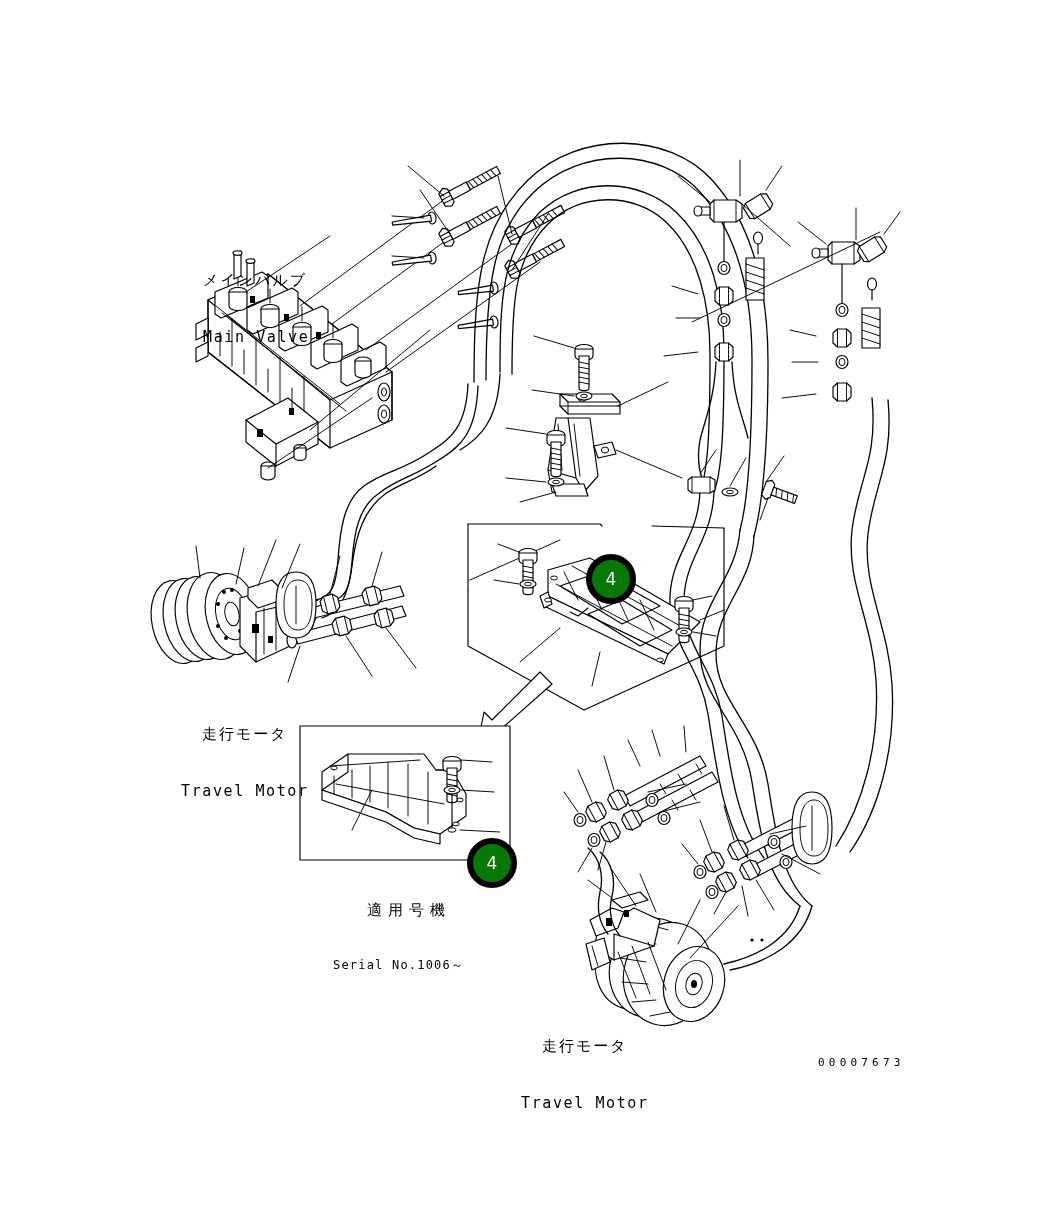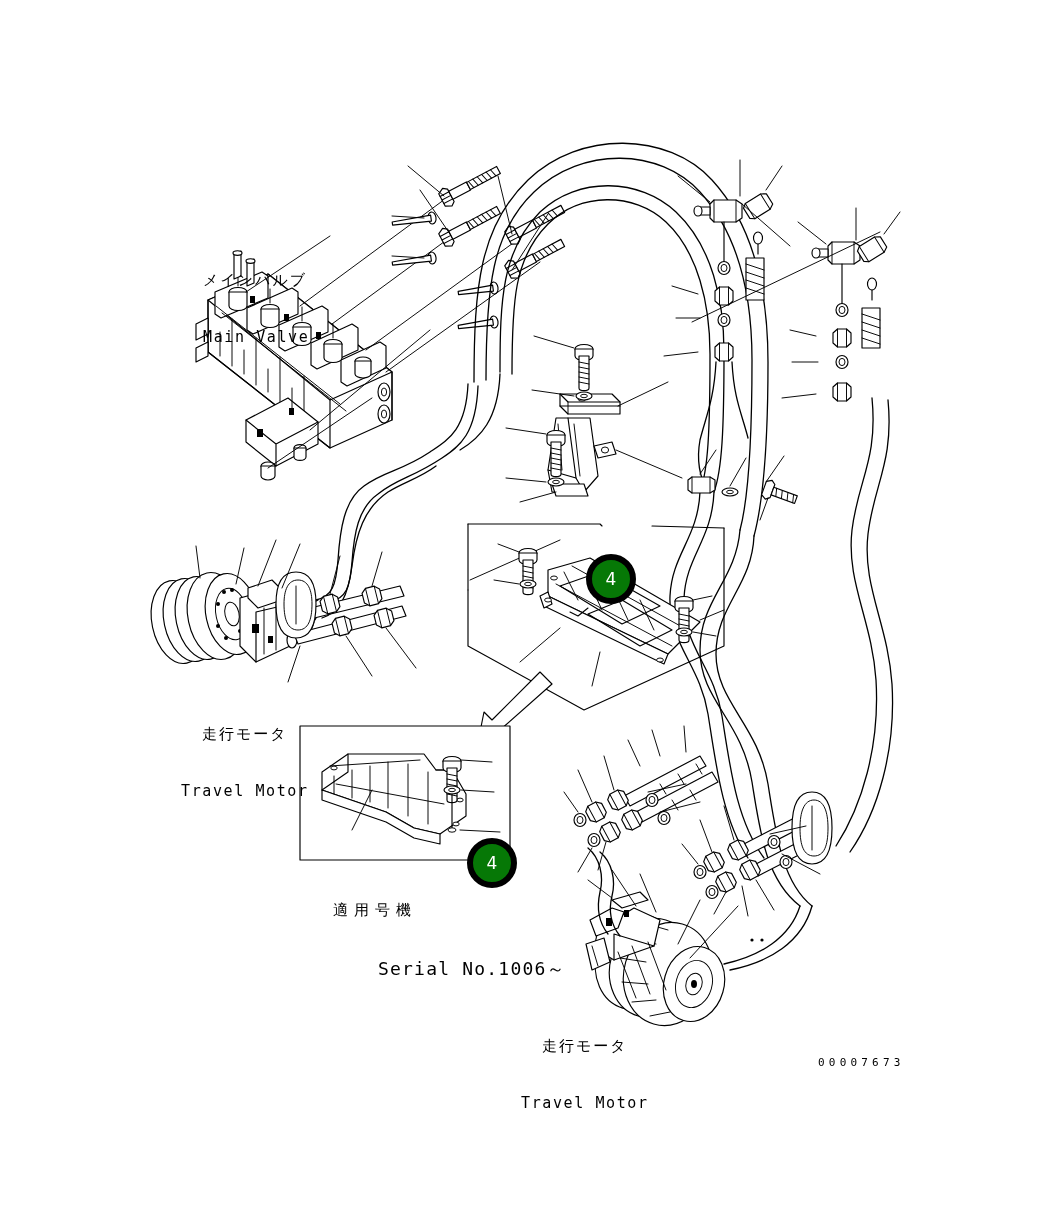--- a/index.html
+++ b/index.html
@@ -42,22 +42,22 @@
   .lbl .en {
     display: block;
     font-family: "DejaVu Sans Mono", monospace;
     font-size: 15px;
     letter-spacing: 1.6px;
   }
   #label-main-valve { left: 203px; top: 232px; }
   #label-travel-motor-upper { left: 181px; top: 686px; text-align: center; }
   #label-travel-motor-lower { left: 521px; top: 998px; text-align: center; }
   #label-serial { left: 333px; top: 862px; }
-  #label-serial .en { font-size: 18px; letter-spacing: 1.2px; margin-left: 45px; }
-  #label-serial .jp { letter-spacing: 6px; }
+  #label-serial .en { font-size: 12px; letter-spacing: 1.2px; }
+  #label-serial .jp { letter-spacing: 6px; margin-left: 34px; }
   #drawing-number {
     position: absolute;
     left: 818px;
     top: 1056px;
     font-family: "DejaVu Sans Mono", monospace;
     font-size: 11px;
     letter-spacing: 4.2px;
     color: #000000;
     white-space: pre;
   }

